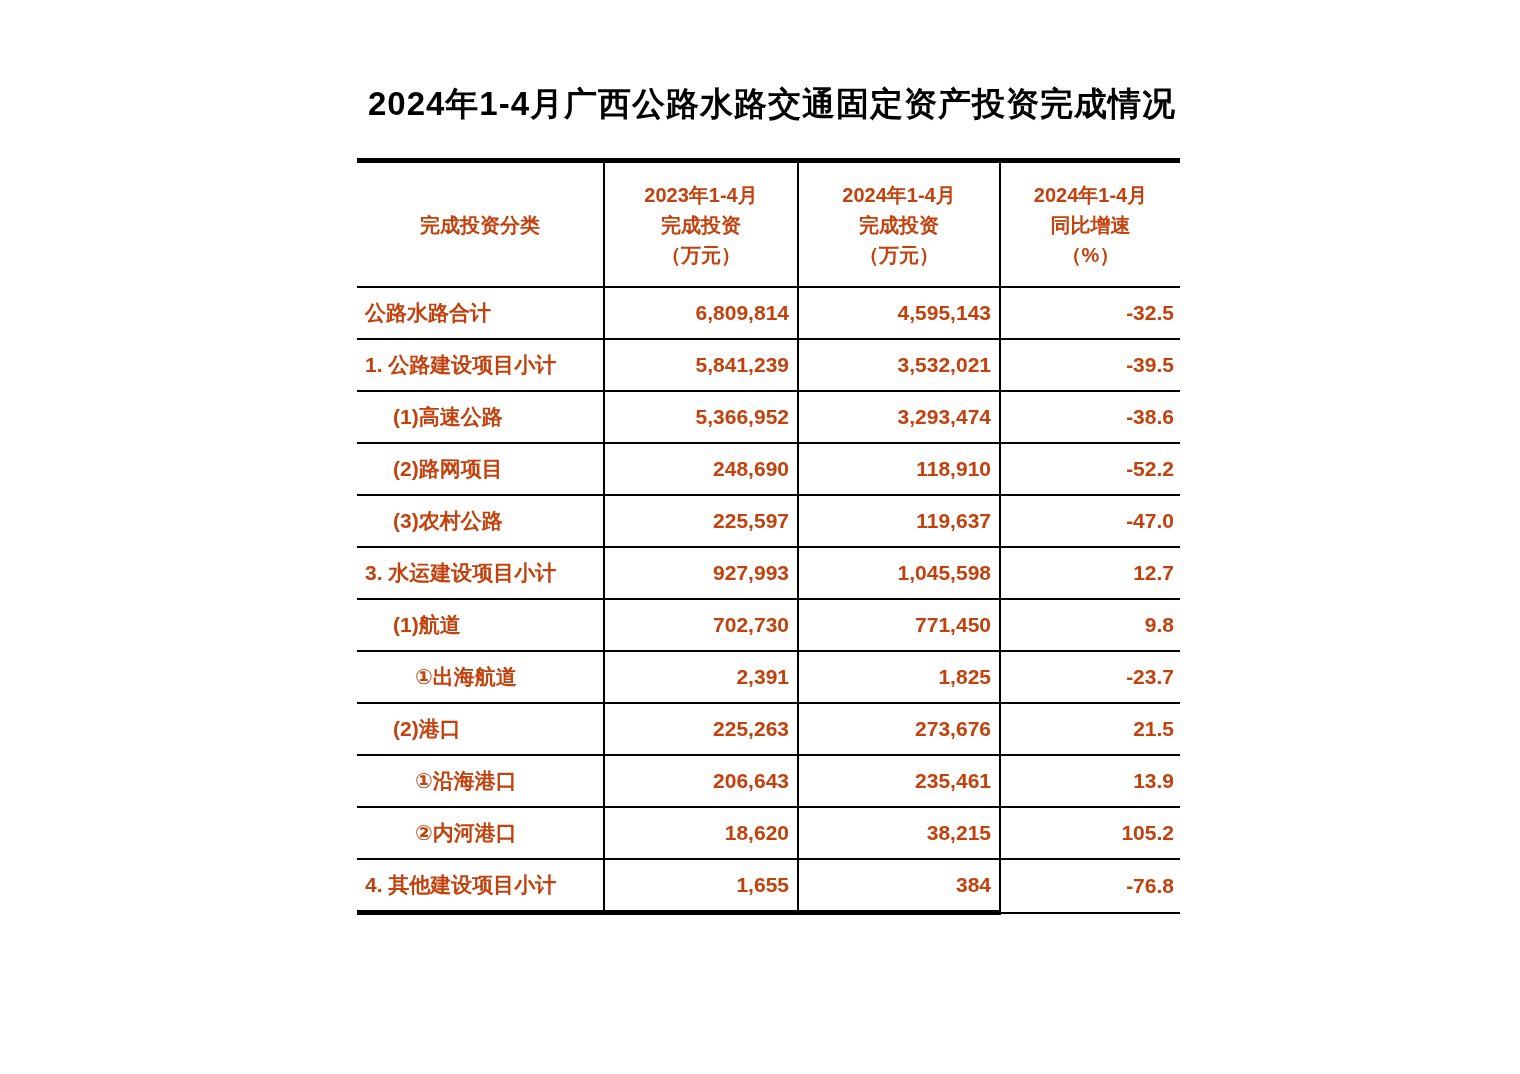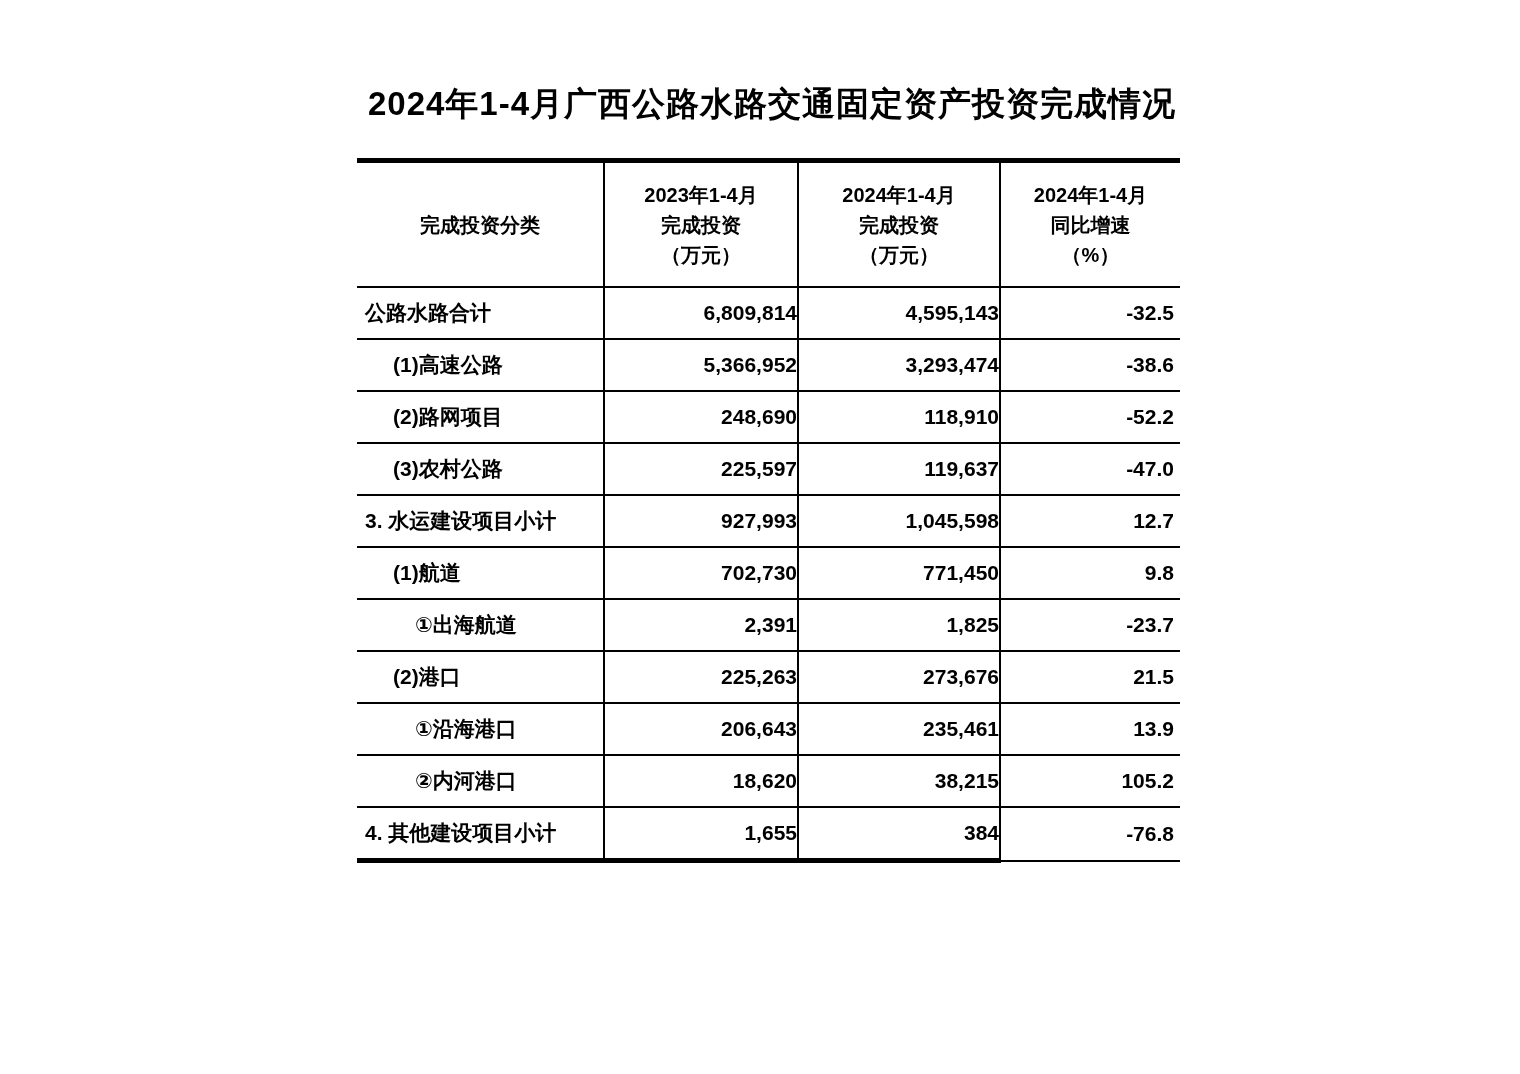--- a/index.html
+++ b/index.html
@@ -34,41 +34,41 @@
     border-top: 5px solid #000;
     font-weight: bold;
   }
   col.c1 { width: 247px; }
   col.c2 { width: 194px; }
   col.c3 { width: 202px; }
   col.c4 { width: 180px; }
   th, td {
     border-bottom: 2px solid #000;
     padding: 0;
-    color: #000000;
+    color: #c2410c;
   }
   th:not(:last-child), td:not(:last-child) { border-right: 2px solid #000; }
   thead th {
     height: 123px;
     text-align: center;
     vertical-align: middle;
     font-size: 20px;
     line-height: 30px;
     font-weight: bold;
     white-space: pre-line;
   }
   tbody td {
     height: 50px;
     font-size: 21px;
     vertical-align: middle;
   }
   td.lbl { text-align: left; padding-left: 8px; white-space: nowrap; }
   td.lbl.ind1 { padding-left: 36px; }
   td.lbl.ind2 { padding-left: 58px; }
-  td.num { text-align: right; }
+  td.num { text-align: right; padding-right: 8px; }
   td.pct { padding-right: 6px; }
   tr.last td { border-bottom: 5px solid #000; }
   tr.last td:last-child { border-bottom: 2px solid #000; }
 </style>
 </head>
 <body>
 
 <div class="page">
 
   <h1 class="title">2024年1-4月广西公路水路交通固定资产投资完成情况</h1>
@@ -93,20 +93,26 @@
 同比增速
 （%）</th>
       </tr>
     </thead>
     <tbody>
       <tr>
         <td class="lbl">公路水路合计</td>
         <td class="num">6,809,814</td>
         <td class="num">4,595,143</td>
         <td class="num pct">-32.5</td>
+      </tr>
+      <tr>
+        <td class="lbl">1. 公路建设项目小计</td>
+        <td class="num">5,841,239</td>
+        <td class="num">3,532,021</td>
+        <td class="num pct">-39.5</td>
       </tr>
       <tr>
         <td class="lbl ind1">(1)高速公路</td>
         <td class="num">5,366,952</td>
         <td class="num">3,293,474</td>
         <td class="num pct">-38.6</td>
       </tr>
       <tr>
         <td class="lbl ind1">(2)路网项目</td>
         <td class="num">248,690</td>

